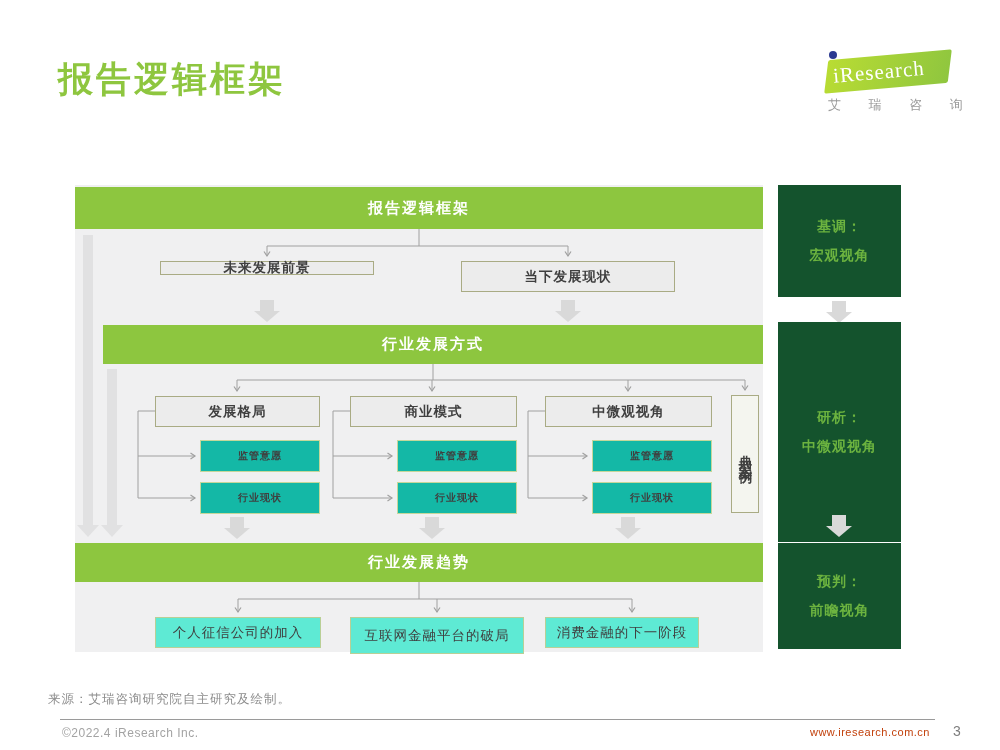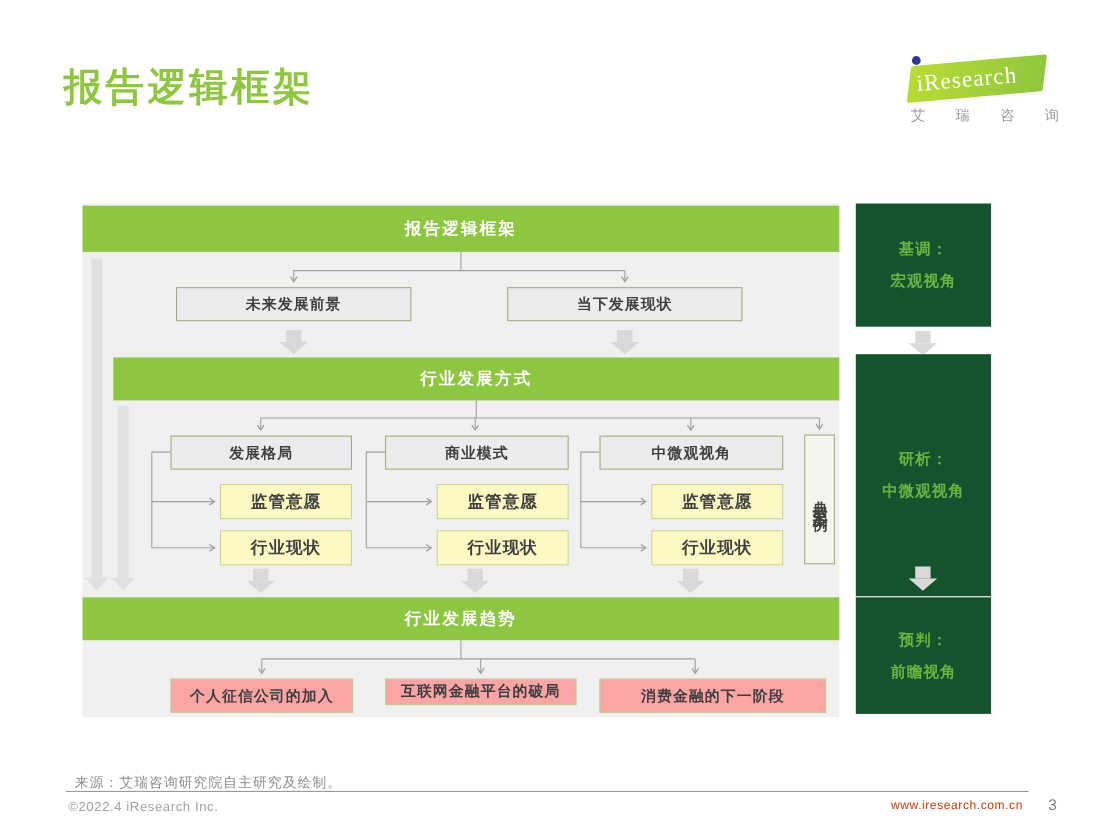--- a/index.html
+++ b/index.html
@@ -24,25 +24,25 @@
 
   
   .panel { position:absolute; left:75px; top:185px; width:688px; height:467px; background:#f0f0f1; }
 
   .green-bar { position:absolute; background:#8dc63f; color:#fff; font-weight:bold;
                font-size:15px; letter-spacing:2px; display:flex; align-items:center;
                justify-content:center; }
   .gray-box { position:absolute; background:#ececec; border:1px solid #a9ab84;
               color:#3f3f3f; font-weight:bold; font-size:13.5px; letter-spacing:1px;
               display:flex; align-items:center; justify-content:center; }
-  .sub-box  { position:absolute; background:#fef9c3; border:1px solid #c5d79b;
-              color:#3f3f3f; font-weight:bold; font-size:15px; letter-spacing:1px;
+  .sub-box  { position:absolute; background:#14b8a6; border:1px solid #c5d79b;
+              color:#3f3f3f; font-weight:bold; font-size:10px; letter-spacing:1px;
               display:flex; align-items:center; justify-content:center; }
-  .white-box{ position:absolute; background:#fca5a5; border:1px solid #b9cf96;
-              color:#3f3f3f; font-weight:bold; font-size:13.5px; letter-spacing:1px;
+  .white-box{ position:absolute; background:#5eead4; border:1px solid #b9cf96;
+              color:#3f3f3f; font-weight:normal; font-size:13.5px; letter-spacing:1px;
               display:flex; align-items:center; justify-content:center; }
   .case-box { position:absolute; background:#f4f5ef; border:1px solid #a9ab84;
               color:#3f3f3f; font-weight:bold; font-size:13.5px;
               display:flex; align-items:center; justify-content:center;
               writing-mode:vertical-rl; letter-spacing:5px; }
 
   .side-box { position:absolute; background:#14532d; display:flex; flex-direction:column;
               align-items:center; justify-content:center; gap:11px;
               color:#6cb33f; font-weight:bold; font-size:14px; letter-spacing:1px; }
 
@@ -55,21 +55,21 @@
   
   .larrow { position:absolute; width:22px; }
   .larrow .shaft { width:10px; background:#e1e1e2; margin:0 auto; }
   .larrow .head { width:0; height:0; margin:0 auto;
                   border-left:11px solid transparent; border-right:11px solid transparent;
                   border-top:12px solid #e1e1e2; }
 
   svg.wires { position:absolute; left:0; top:0; pointer-events:none; }
 
   
-  .source-note { position:absolute; left:68px; top:691px; font-size:12.5px; color:#8c8c8c; letter-spacing:1px;margin-top:12px; }
+  .source-note { position:absolute; left:48px; top:691px; font-size:12.5px; color:#8c8c8c; letter-spacing:1px; }
   .footer-line { position:absolute; left:60px; top:719px; width:875px; border-top:1px solid #9a9a9a; }
   .footer-left { position:absolute; left:62px; top:726px; font-size:12px; color:#a3a3a3; letter-spacing:0.5px; }
   .footer-right{ position:absolute; right:70px; top:726px; font-size:11px; color:#c2410c; letter-spacing:0.5px; }
   .page-num { position:absolute; left:953px; top:723px; font-size:14px; color:#7d7d7d; }
 </style>
 </head>
 <body>
 
 <div class="page">
 
@@ -124,21 +124,21 @@
   </div>
   <div class="larrow" style="left:101px; top:369px;">
     <div class="shaft" style="height:156px;"></div>
       <div class="head"></div>
   </div>
 
   <div class="green-bar" style="left:75px; top:187px; width:688px; height:42px;">报告逻辑框架</div>
   <div class="green-bar" style="left:103px; top:325px; width:660px; height:39px;">行业发展方式</div>
   <div class="green-bar" style="left:75px; top:543px; width:688px; height:39px;">行业发展趋势</div>
 
-  <div class="gray-box" style="left:160px; top:261px; width:214px; height:31px;">未来发展前景</div>
+  <div class="gray-box" style="left:160px; top:261px; width:214px; height:14px;">未来发展前景</div>
   <div class="gray-box" style="left:461px; top:261px; width:214px; height:31px;">当下发展现状</div>
 
   <div class="barrow" style="left:254px; top:300px;">
       <div class="shaft"></div>
       <div class="head"></div>
     </div>
   <div class="barrow" style="left:555px; top:300px;">
       <div class="shaft"></div>
       <div class="head"></div>
     </div>
@@ -163,22 +163,22 @@
   <div class="barrow" style="left:419px; top:517px;">
       <div class="shaft"></div>
       <div class="head"></div>
     </div>
   <div class="barrow" style="left:615px; top:517px;">
       <div class="shaft"></div>
       <div class="head"></div>
     </div>
 
   <div class="white-box" style="left:155px; top:617px; width:166px; height:31px;">个人征信公司的加入</div>
-  <div class="white-box" style="left:350px; top:617px; width:174px; height:24px;">互联网金融平台的破局</div>
-  <div class="white-box" style="left:545px; top:617px; width:206px; height:31px;">消费金融的下一阶段</div>
+  <div class="white-box" style="left:350px; top:617px; width:174px; height:37px;">互联网金融平台的破局</div>
+  <div class="white-box" style="left:545px; top:617px; width:154px; height:31px;">消费金融的下一阶段</div>
 
   <div class="side-box" style="left:778px; top:185px; width:123px; height:112px;">
     <span>基调：</span>
     <span>宏观视角</span>
   </div>
   <div class="barrow" style="left:826px; top:301px;">
       <div class="shaft"></div>
       <div class="head"></div>
     </div>
   <div class="side-box" style="left:778px; top:322px; width:123px; height:220px;">

